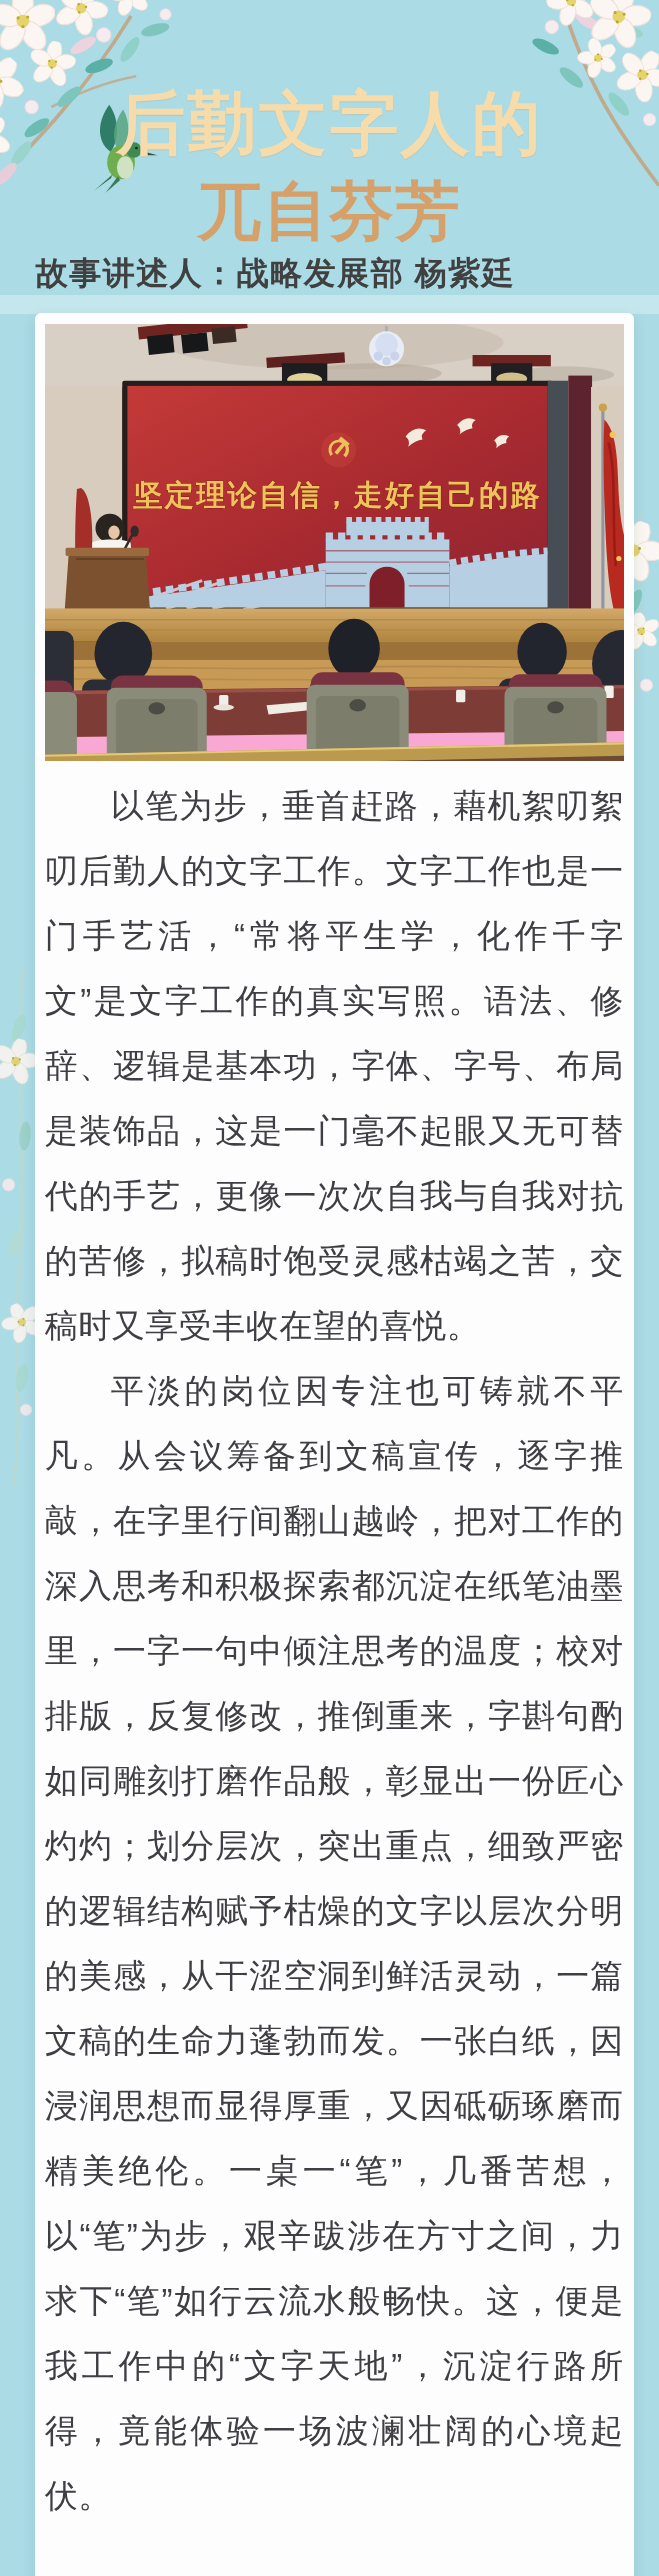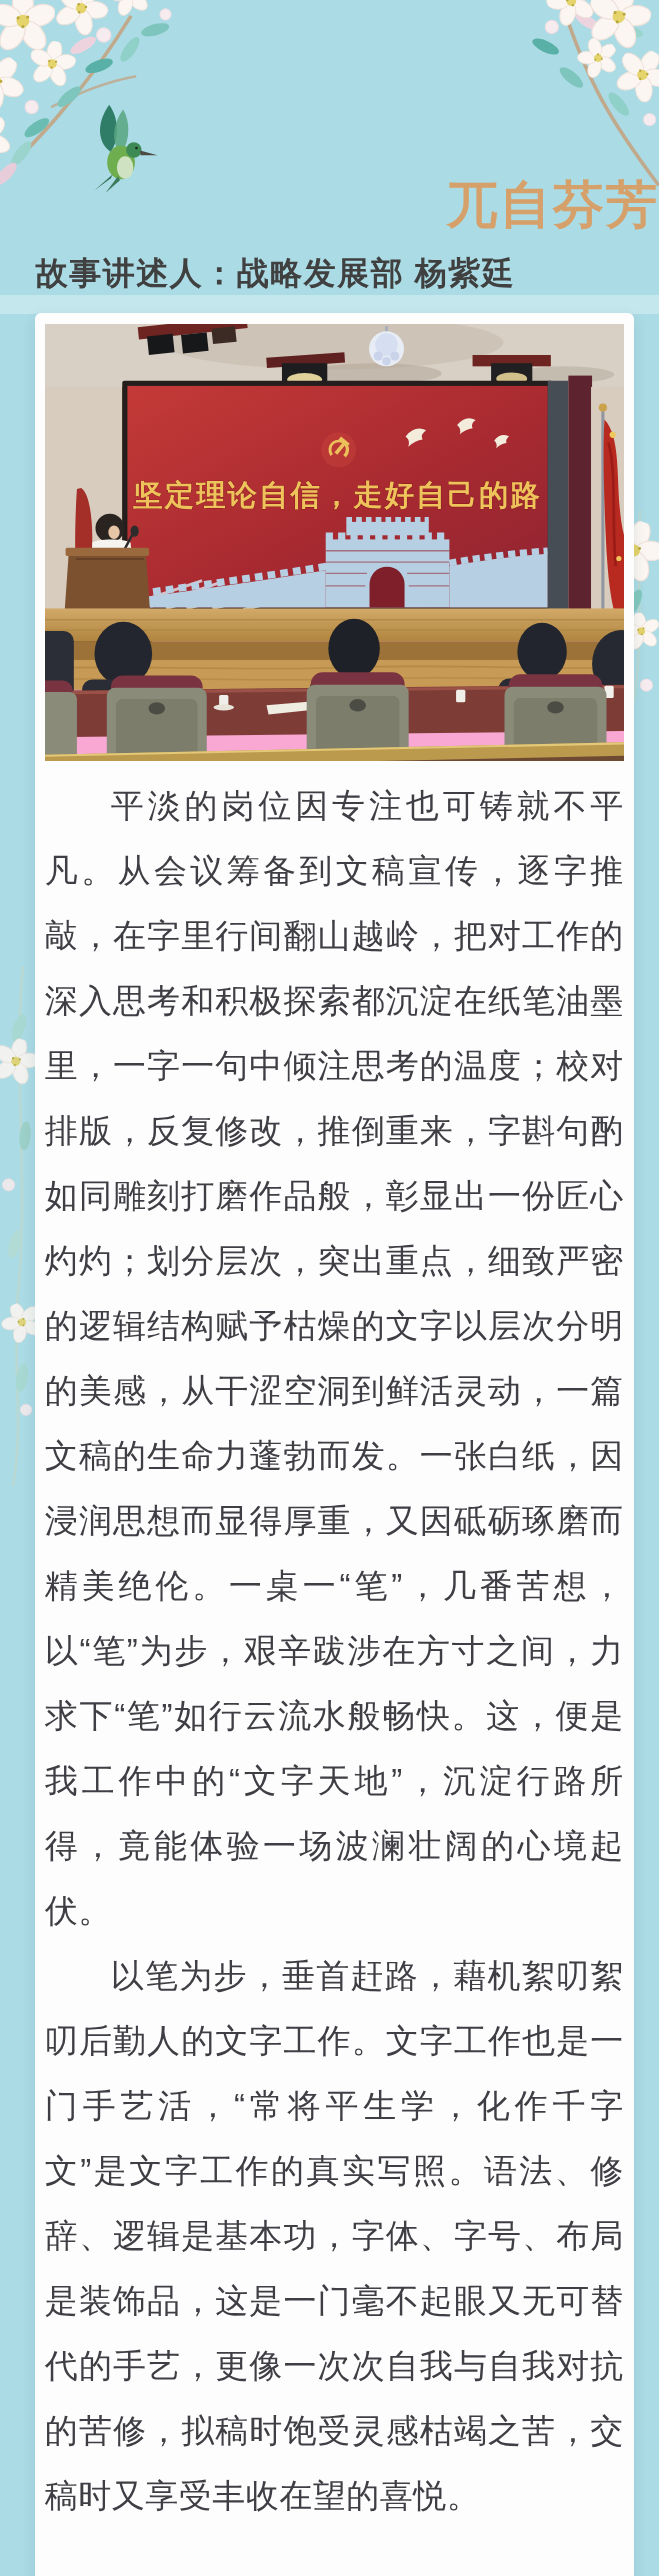--- a/index.html
+++ b/index.html
@@ -1,21 +1,21 @@
 <!DOCTYPE html>
 <html style="font-size:8.2px"><head>
 <meta charset="utf-8">
 <style>
   html,body{margin:0;padding:0;}
   body{width:659px;font-family:"Liberation Sans","DejaVu Sans",sans-serif;}
   .page{position:relative;width:659px;height:3551px;background:#abdbe5;overflow:hidden;}
   .decor{position:absolute;pointer-events:none;}
   .title-line{position:absolute;left:0;width:659px;text-align:center;font-weight:900;line-height:1.05;letter-spacing:2.1px;}
   .title-1{top:88px;font-size:69px;color:#f7dcab;text-shadow:0 1px 1px rgba(190,150,90,.25);}
-  .title-2{top:178px;font-size:51px;color:#d6a06a;text-align:right;}
+  .title-2{top:178px;font-size:64px;color:#d6a06a;}
   .narrator{position:absolute;left:0;top:252px;width:551px;text-align:center;font-size:32px;font-weight:700;color:#404040;letter-spacing:1.5px;}
   .light-band{position:absolute;left:0;top:295px;width:659px;height:18.5px;background:rgba(255,255,255,.30);}
   .card{position:absolute;left:35px;top:313px;width:599px;height:3191px;background:#fdfdfd;border-radius:6.2px;box-shadow:0 5.2px 13.4px rgba(35,80,95,.12);overflow:hidden;}
   .photo{position:absolute;left:9.8px;width:579px;overflow:hidden;background:#f9a8d4;}
   .photo svg{display:block;}
   .photo-1{top:11.3px;height:437px;}
   .textblock{position:absolute;left:9.8px;width:579px;font-size:33px;line-height:65px;color:#3e3e44;text-align:justify;letter-spacing:0.5px;}
   .textblock p{margin:0;text-indent:2em;}
   .t1{top:460px;}
 </style>
@@ -111,20 +111,21 @@
 
   <svg class="decor" style="left:604px;top:500px" width="56" height="216" viewBox="0 0 108 420">
     <path d="M70,20 C60,140 80,260 56,400" stroke="#bcd8cf" stroke-width="5" fill="none" opacity=".8"></path>
     <use href="#leaf" x="-32" y="-14" width="64" height="28" transform="translate(58,200) rotate(-65)" color="#83c8bf"></use>
     <use href="#leaf" x="-32" y="-14" width="64" height="28" transform="translate(44,300) rotate(-80)" color="#a8d8d0"></use>
     <use href="#blossom" x="-40" y="-40" width="80" height="80" transform="translate(58,98) scale(1.45) rotate(20)"></use>
     <use href="#blossom" x="-40" y="-40" width="80" height="80" transform="translate(72,255) scale(0.9) rotate(-10)"></use>
     <use href="#bud" x="-14" y="-14" width="28" height="28" transform="translate(82,360) scale(1.2)"></use>
   </svg>
 
+  <div class="title-line title-1">后勤文字人的</div>
   <div class="title-line title-2">兀自芬芳</div>
   <div class="narrator">故事讲述人：战略发展部 杨紫廷</div>
   <div class="light-band"></div>
 
   <div class="card">
 
     <div class="photo photo-1">
       <svg width="579" height="437" viewBox="0 0 1124 848">
         <defs>
           <linearGradient id="scr" x1="0" y1="0" x2="1" y2="1">
@@ -295,20 +296,20 @@
           <ellipse cx="991" cy="744" rx="16" ry="12" fill="#4b4c43"></ellipse>
         </g>
 
         <polygon points="0,836 1124,812 1124,840 0,864" fill="#bb9a4e"></polygon>
         <line x1="0" y1="838" x2="1124" y2="814" stroke="#e3c878" stroke-width="4"></line>
         <polygon points="0,862 1124,838 1124,848 0,848" fill="#6f4a33"></polygon>
       </svg>
     </div>
 
     <div class="textblock t1">
+      <p>以笔为步，垂首赶路，藉机絮叨絮叨后勤人的文字工作。文字工作也是一门手艺活，“常将平生学，化作千字文”是文字工作的真实写照。语法、修辞、逻辑是基本功，字体、字号、布局是装饰品，这是一门毫不起眼又无可替代的手艺，更像一次次自我与自我对抗的苦修，拟稿时饱受灵感枯竭之苦，交稿时又享受丰收在望的喜悦。</p>
       <p>平淡的岗位因专注也可铸就不平凡。从会议筹备到文稿宣传，逐字推敲，在字里行间翻山越岭，把对工作的深入思考和积极探索都沉淀在纸笔油墨里，一字一句中倾注思考的温度；校对排版，反复修改，推倒重来，字斟句酌如同雕刻打磨作品般，彰显出一份匠心灼灼；划分层次，突出重点，细致严密的逻辑结构赋予枯燥的文字以层次分明的美感，从干涩空洞到鲜活灵动，一篇文稿的生命力蓬勃而发。一张白纸，因浸润思想而显得厚重，又因砥砺琢磨而精美绝伦。一桌一“笔”，几番苦想，以“笔”为步，艰辛跋涉在方寸之间，力求下“笔”如行云流水般畅快。这，便是我工作中的“文字天地”，沉淀行路所得，竟能体验一场波澜壮阔的心境起伏。</p>
-      <p>以笔为步，垂首赶路，藉机絮叨絮叨后勤人的文字工作。文字工作也是一门手艺活，“常将平生学，化作千字文”是文字工作的真实写照。语法、修辞、逻辑是基本功，字体、字号、布局是装饰品，这是一门毫不起眼又无可替代的手艺，更像一次次自我与自我对抗的苦修，拟稿时饱受灵感枯竭之苦，交稿时又享受丰收在望的喜悦。</p>
     </div>
 
   </div>
 
 </div>
 
 
 </body></html>

